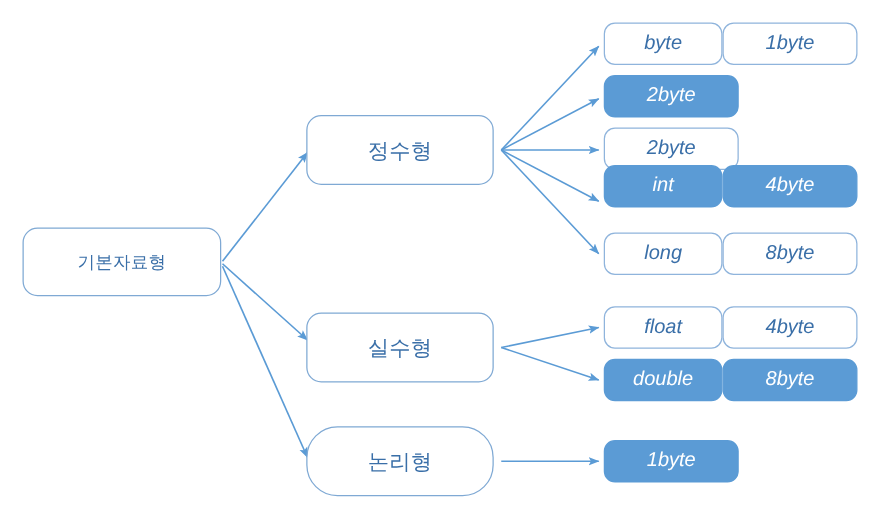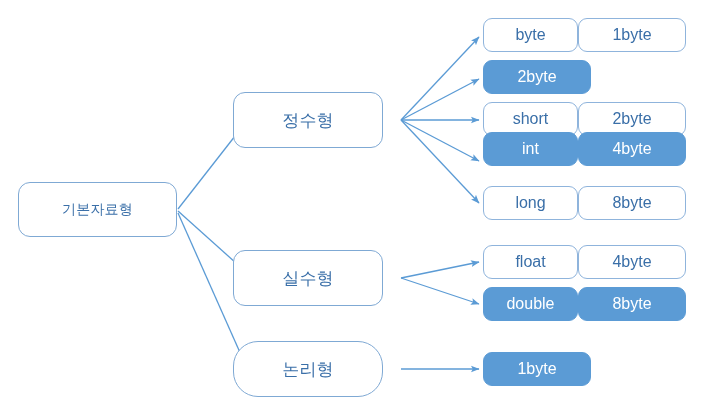--- a/index.html
+++ b/index.html
@@ -41,36 +41,37 @@
     white-space: nowrap;
   }
   .node-root {
     left: 18px;
     top: 182px;
     width: 159px;
     height: 55px;
     font-size: 14px;
   }
   .node-cat {
-    left: 233px;
+    left: 245px;
     width: 150px;
     height: 56px;
     font-size: 17px;
   }
   #node-int   { top: 92px; }
   #node-float { top: 250px; }
   #node-bool  { top: 341px; border-radius: 25px; }
 
   
   .type-row {
     position: absolute;
     left: 483px;
     width: 203px;
     height: 34px;
     display: flex;
+    font-style: italic;
   }
   .cell {
     box-sizing: border-box;
     height: 34px;
     display: flex;
     align-items: center;
     justify-content: center;
     font-size: 16px;
     white-space: nowrap;
     border-radius: 9px;
@@ -134,21 +135,20 @@
   </div>
 
   <div class="type-row plain" style="top:18px;">
     <div class="cell cell-name">byte</div>
     <div class="cell cell-size">1byte</div>
   </div>
   <div class="type-row filled" style="top:60px;">
     <div class="cell cell-size">2byte</div>
   </div>
   <div class="type-row plain" style="top:102px;">
-    <div class="cell cell-name">short</div>
     <div class="cell cell-size">2byte</div>
   </div>
   <div class="type-row filled" style="top:132px;">
     <div class="cell cell-name">int</div>
     <div class="cell cell-size">4byte</div>
   </div>
   <div class="type-row plain" style="top:186px;">
     <div class="cell cell-name">long</div>
     <div class="cell cell-size">8byte</div>
   </div>

